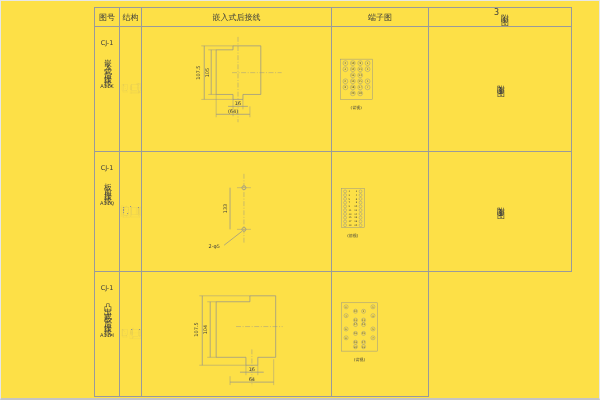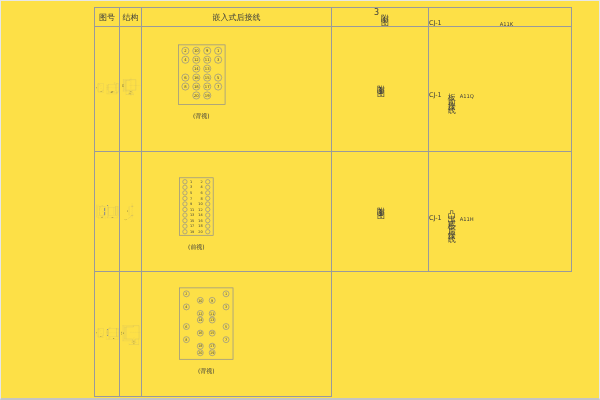--- a/index.html
+++ b/index.html
@@ -7,21 +7,21 @@
     font-family:"DejaVu Sans","Liberation Sans",sans-serif;color:var(--ink,#3c3c3c)}
   .page{position:absolute;inset:0;background:#fde047;border:1px solid #e7e7e7;border-bottom:2px solid #c4c4c4}
   .table{position:absolute;left:93px;top:6px;display:grid;
     grid-template-columns:25px 22px 190px 97px 143px;
     grid-template-rows:19px 125px 120px 125px;
     border-top:1px solid var(--line,#9a9a9a);border-left:1px solid var(--line,#9a9a9a)}
   .cell{border-right:1px solid var(--line,#9a9a9a);border-bottom:1px solid var(--line,#9a9a9a);
     position:relative;display:flex;align-items:center;justify-content:center;overflow:hidden}
   .head{font-size:8px;white-space:nowrap}
   .vtext{writing-mode:vertical-rl;text-orientation:upright;font-size:8px;letter-spacing:4px;line-height:1}
-  .struct-cell{justify-content:flex-start;gap:5px;padding-top:12px}
+  .struct-cell{flex-direction:column;justify-content:flex-start;gap:5px;padding-top:12px}
   .model{font-size:6.5px;white-space:nowrap}
   .code{font-size:5.2px;white-space:nowrap;margin-top:2px}
   svg{display:block;width:100%;height:100%}
   svg line,svg rect,svg path,svg circle,svg ellipse{stroke:var(--dline,#8f8f8f);fill:none;stroke-width:.7}
   svg .ext{stroke-width:.45}
   svg .cl{stroke-width:.45;stroke-dasharray:5 1.6 1 1.6}
   svg .hatch line{stroke-width:.6}
   svg text{fill:var(--ink,#3c3c3c);stroke:none;font-size:5.5px;font-family:"DejaVu Sans","Liberation Sans",sans-serif}
   svg text.small{font-size:5px}
   svg text.view{font-size:6px}
@@ -31,20 +31,21 @@
 </style>
 </head>
 <body>
 
 <div class="page">
   <div class="table">
 
     <div class="cell head">图号</div>
     <div class="cell head">结构</div>
     <div class="cell head">嵌入式后接线</div>
+    <div class="cell head">端子图</div>
 
     <div class="cell">
       <span class="vtext">附图3</span>
     </div>
     <div class="cell struct-cell">
       <span class="model">CJ-1</span>
       <span class="vtext">嵌入式后接线</span>
       <span class="code">A11K</span>
     </div>
     <div class="cell">

